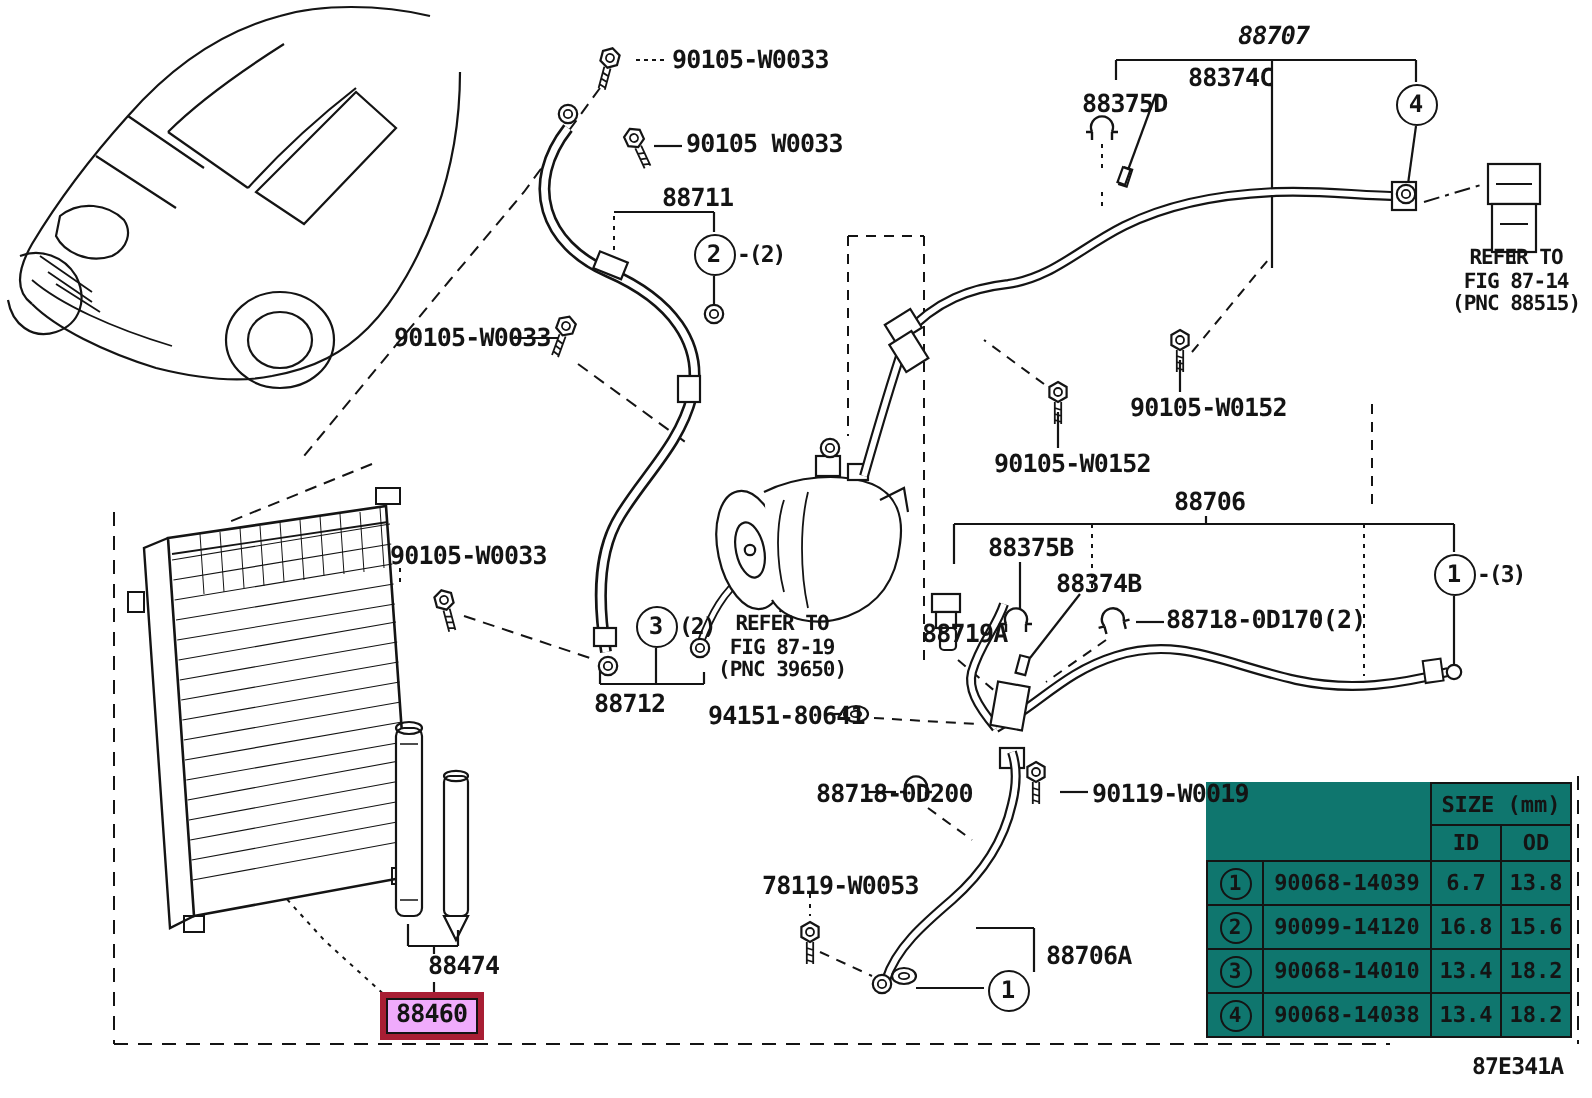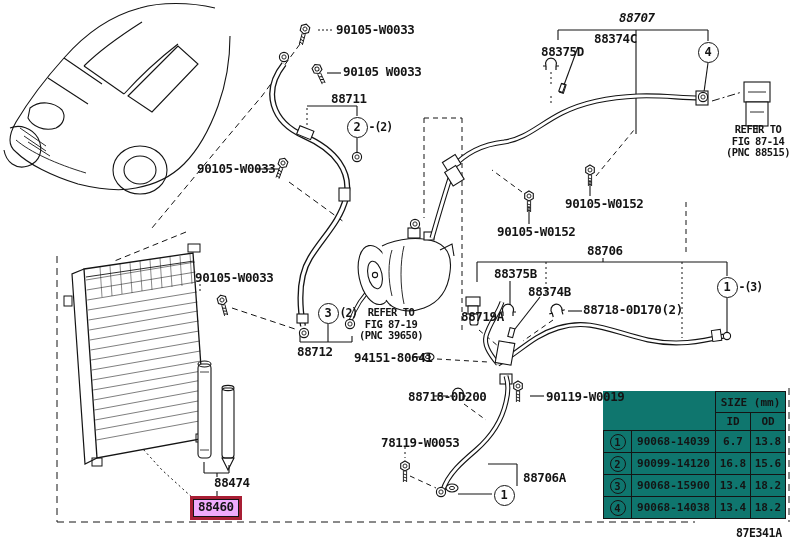--- a/index.html
+++ b/index.html
@@ -258,21 +258,21 @@
           <td>13.8</td>
         </tr>
         <tr style="height: 22px;">
           <td><span class="tcirc">2</span></td>
           <td>90099-14120</td>
           <td>16.8</td>
           <td>15.6</td>
         </tr>
         <tr style="height: 22px;">
           <td><span class="tcirc">3</span></td>
-          <td>90068-15900</td>
+          <td>90068-14010</td>
           <td>13.4</td>
           <td>18.2</td>
         </tr>
         <tr style="height: 22px;">
           <td><span class="tcirc">4</span></td>
           <td>90068-14038</td>
           <td>13.4</td>
           <td>18.2</td>
         </tr>
       </tbody>

